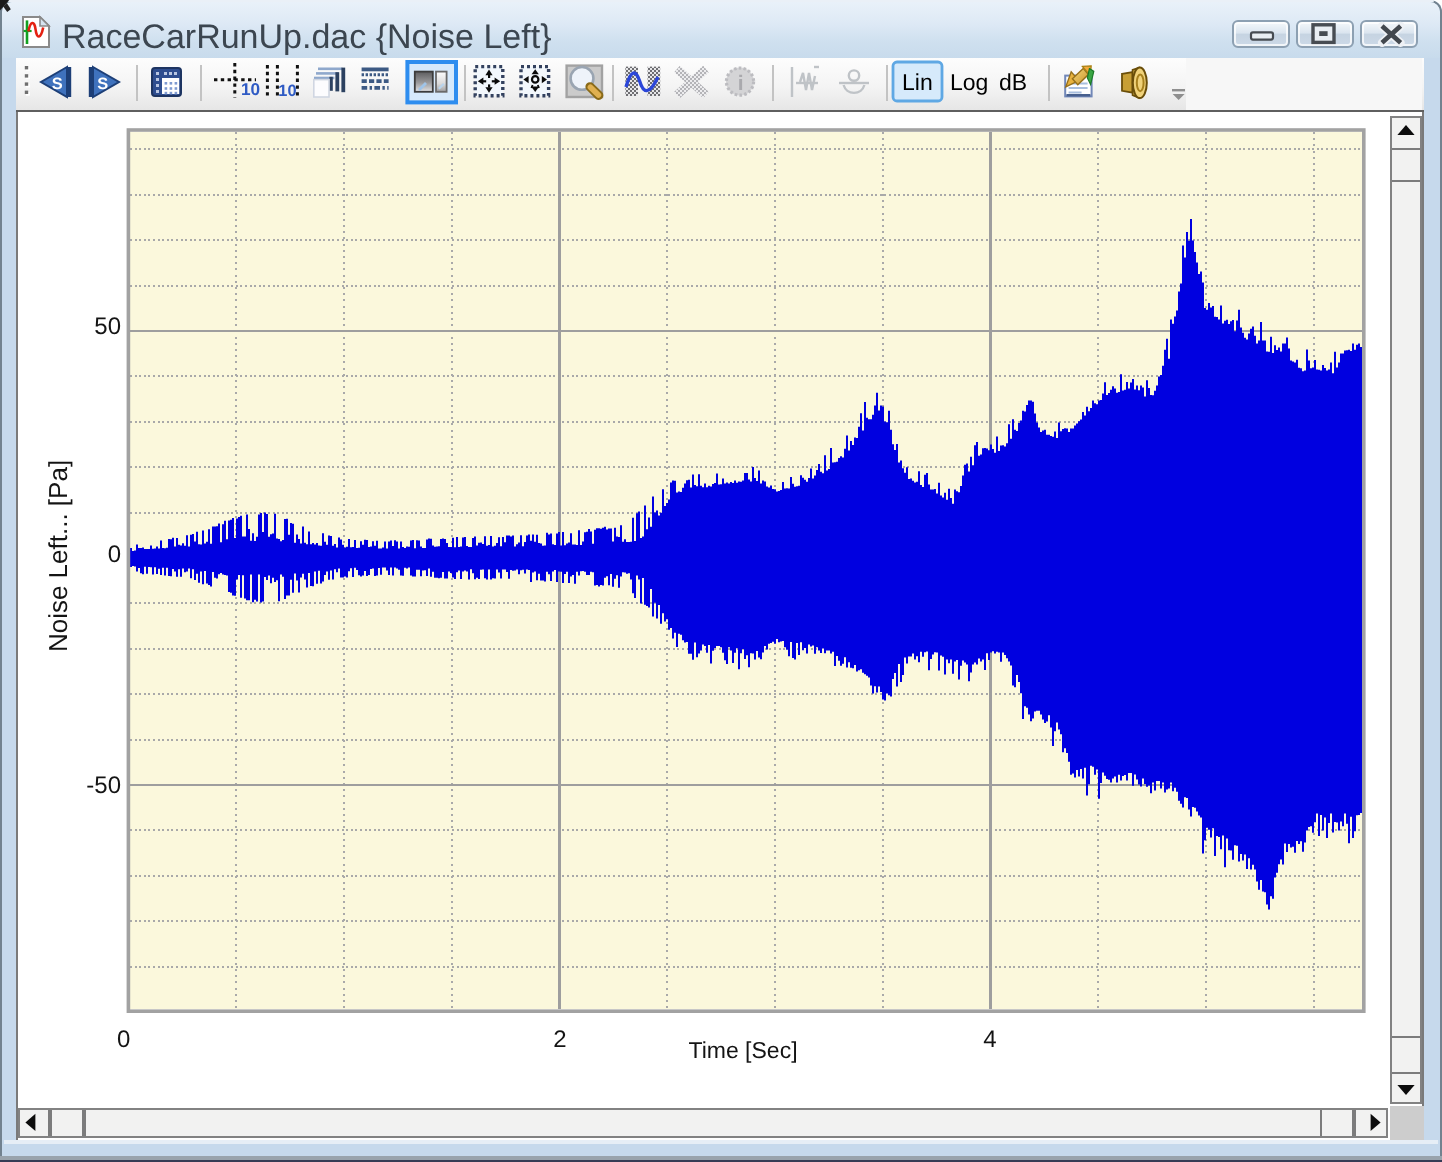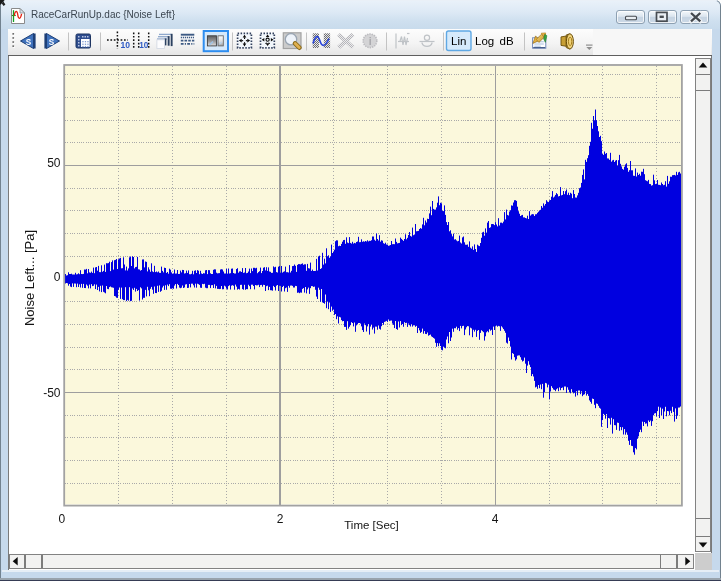--- a/index.html
+++ b/index.html
@@ -1,21 +1,21 @@
 <!DOCTYPE html>
 <html><head><meta charset="utf-8"><style>
 html,body{margin:0;padding:0;width:721px;height:581px;overflow:hidden;
  font-family:"Liberation Sans",sans-serif;background:#fff;}
 #win{position:absolute;left:0;top:0;width:721px;height:581px;
  background:#c6d9ec;border-radius:6px 6px 0 0;
  box-shadow:inset 0 0 0 1px #72828f;}
 #titlebar{position:absolute;left:1px;top:1px;width:719px;height:28px;
  background:linear-gradient(180deg,#e9f1f9 0%,#dde9f5 40%,#cfe0ef 70%,#c8dbec 100%);
  border-radius:5px 5px 0 0;}
-#title{position:absolute;left:31px;top:9px;font-size:10px;color:#3c4650;}
+#title{position:absolute;left:31px;top:9px;font-size:17px;color:#3c4650;}
 .cbtn{position:absolute;top:9.5px;width:29px;height:14.5px;border-radius:3px;
  border:1px solid #8da0b2;box-sizing:border-box;
  background:linear-gradient(180deg,#f4f8fb 0%,#dbe5ef 45%,#c6d4e2 52%,#ccd9e7 100%);
  box-shadow:inset 0 0 0 1px rgba(255,255,255,.75);}
 #toolband{position:absolute;left:8px;top:29px;width:704px;height:27px;
  background:linear-gradient(180deg,#fdfdfd 0%,#f4f4f4 55%,#e6e6e6 100%);
  border-bottom:1.4px solid #5f5f5f;box-sizing:border-box;}
 #toolband2{position:absolute;left:593px;top:29px;width:118px;height:26px;
  background:#f7f7f7;}
 #client{position:absolute;left:8px;top:56px;width:704px;height:514px;

